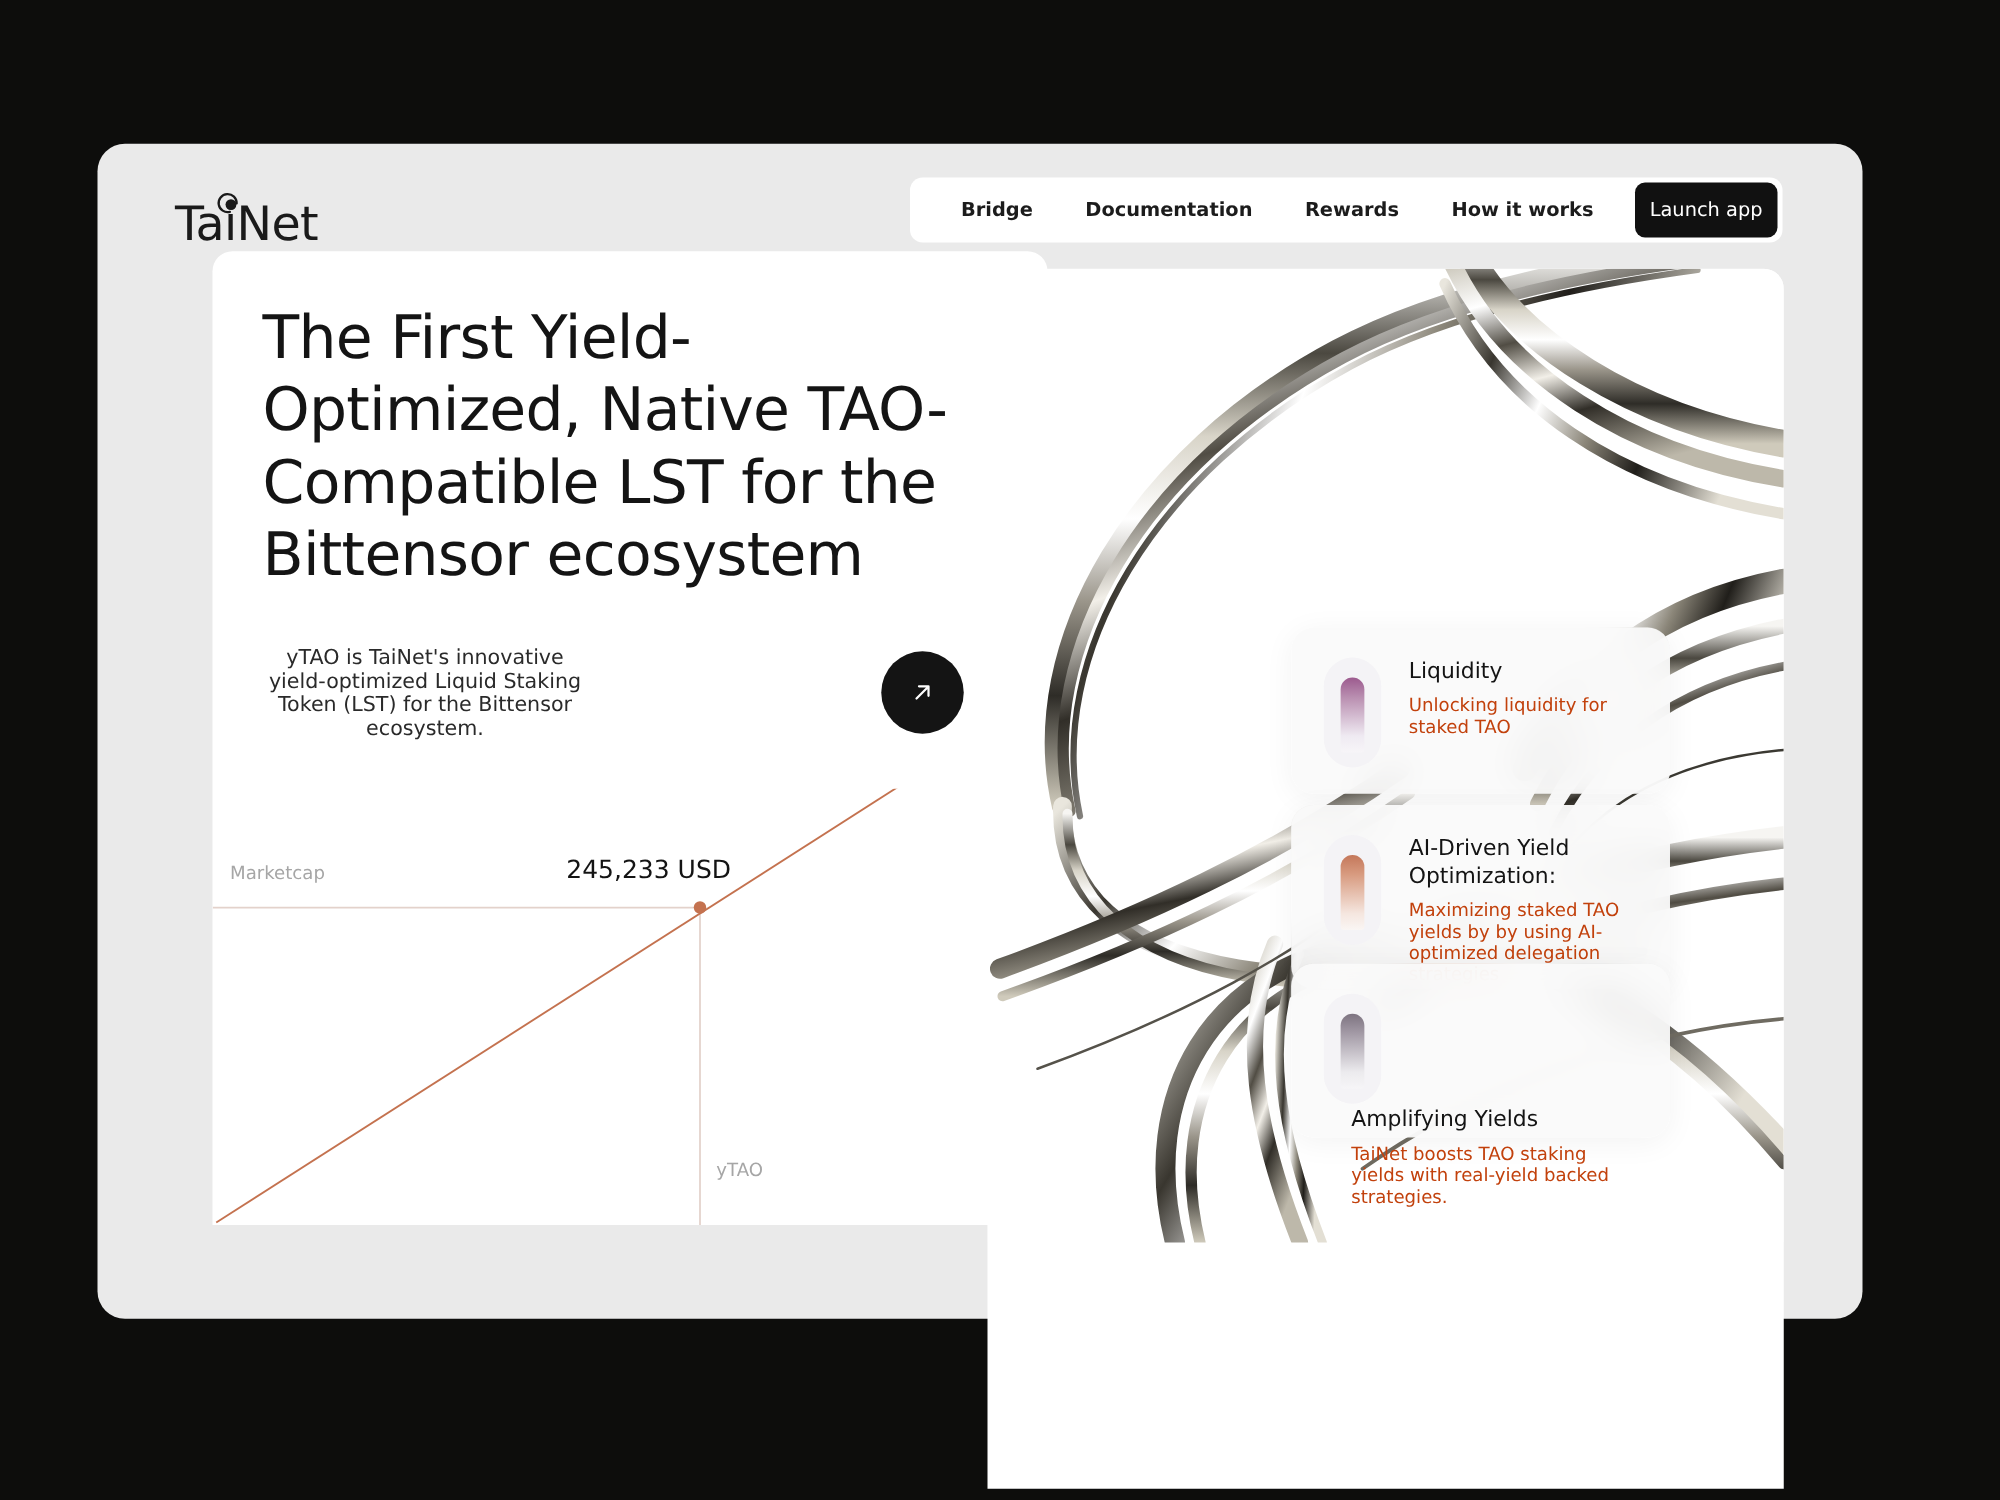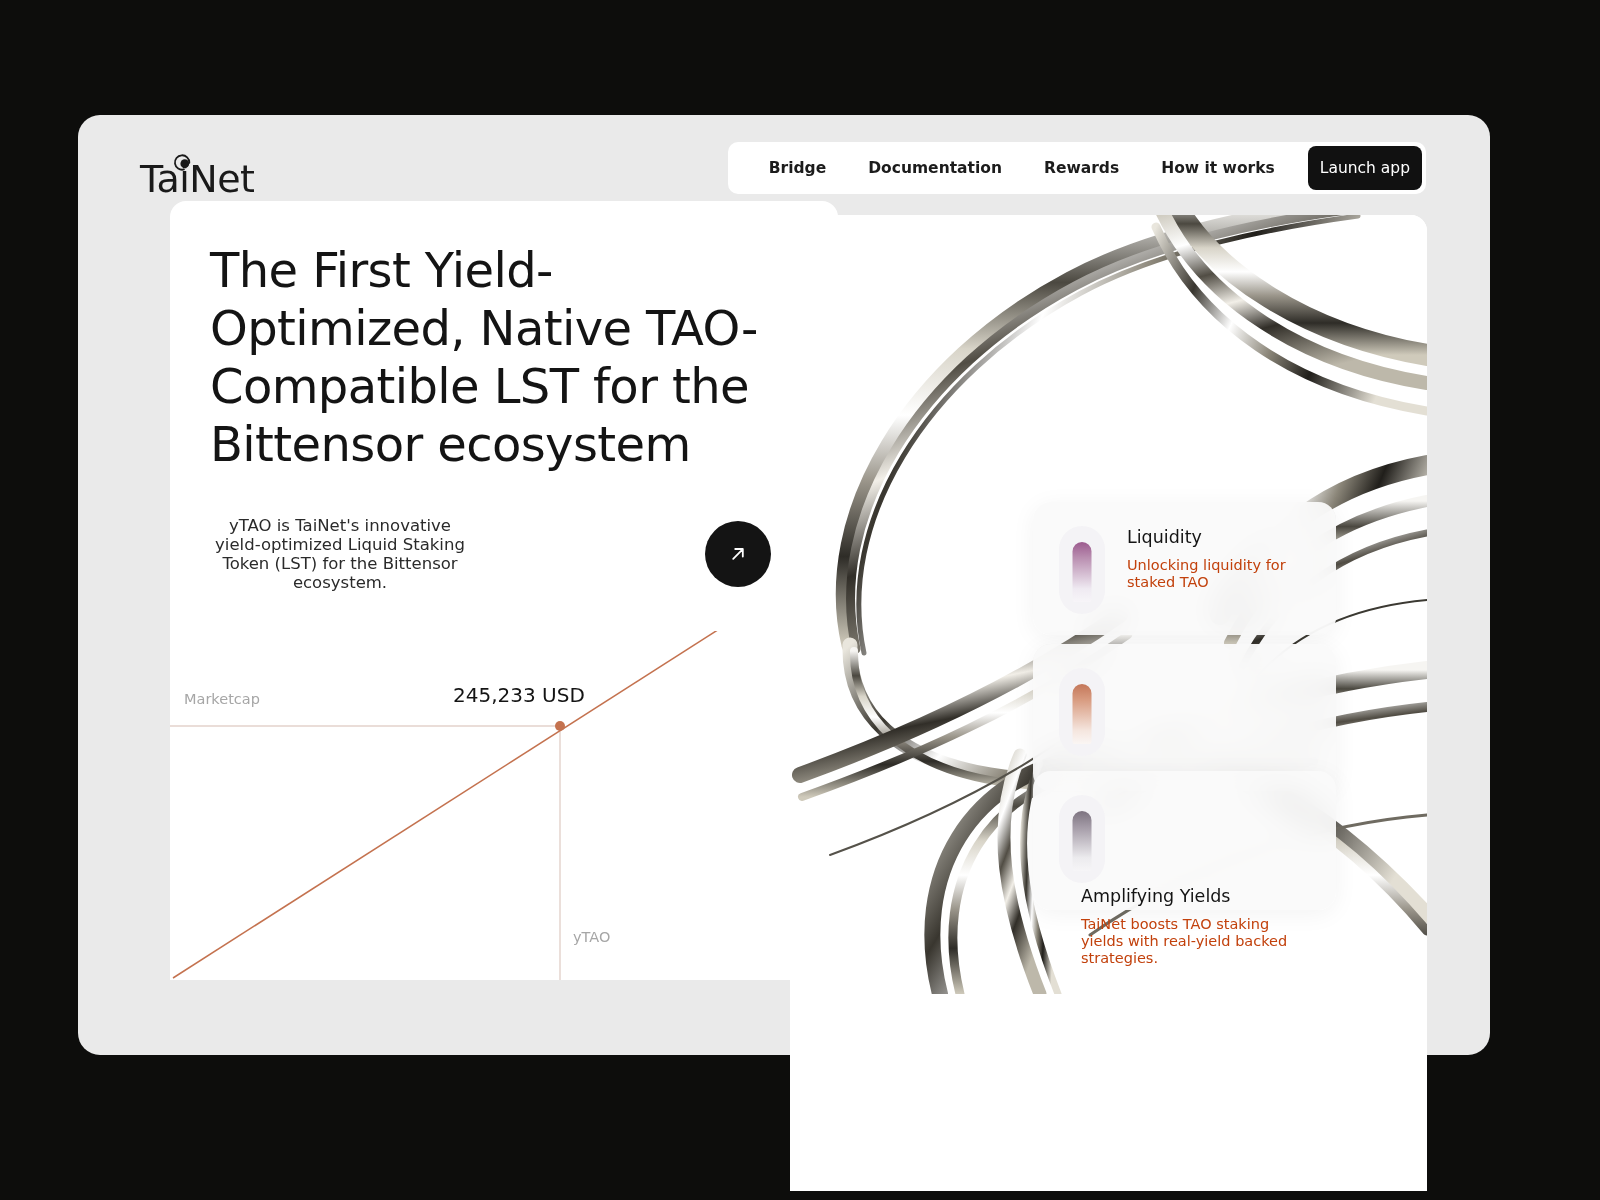--- a/index.html
+++ b/index.html
@@ -332,20 +332,24 @@
       <div class="card-body">
         <div class="card-title">Liquidity</div>
         <div class="card-desc">Unlocking liquidity for staked TAO</div>
       </div>
     </div>
 
     <div class="card card-2">
       <div class="card-pill">
         <div class="pill-bar" style="background:linear-gradient(180deg,#c4775a 0%,#d89b80 26%,#f5e6df 78%,#faf6f4 100%);"></div>
       </div>
+      <div class="card-body">
+        <div class="card-title">AI-Driven Yield Optimization:</div>
+        <div class="card-desc">Maximizing staked TAO yields by by using AI-optimized delegation strategies</div>
+      </div>
     </div>
 
     <div class="card card-3">
       <div class="card-pill">
         <div class="pill-bar" style="background:linear-gradient(180deg,#7d7380 0%,#a39aa6 26%,#ecebee 78%,#f6f5f7 100%);"></div>
       </div>
       <div class="card-body">
         <div class="card-title">Amplifying Yields</div>
         <div class="card-desc">TaiNet boosts TAO staking yields with real-yield backed strategies.</div>
       </div>

